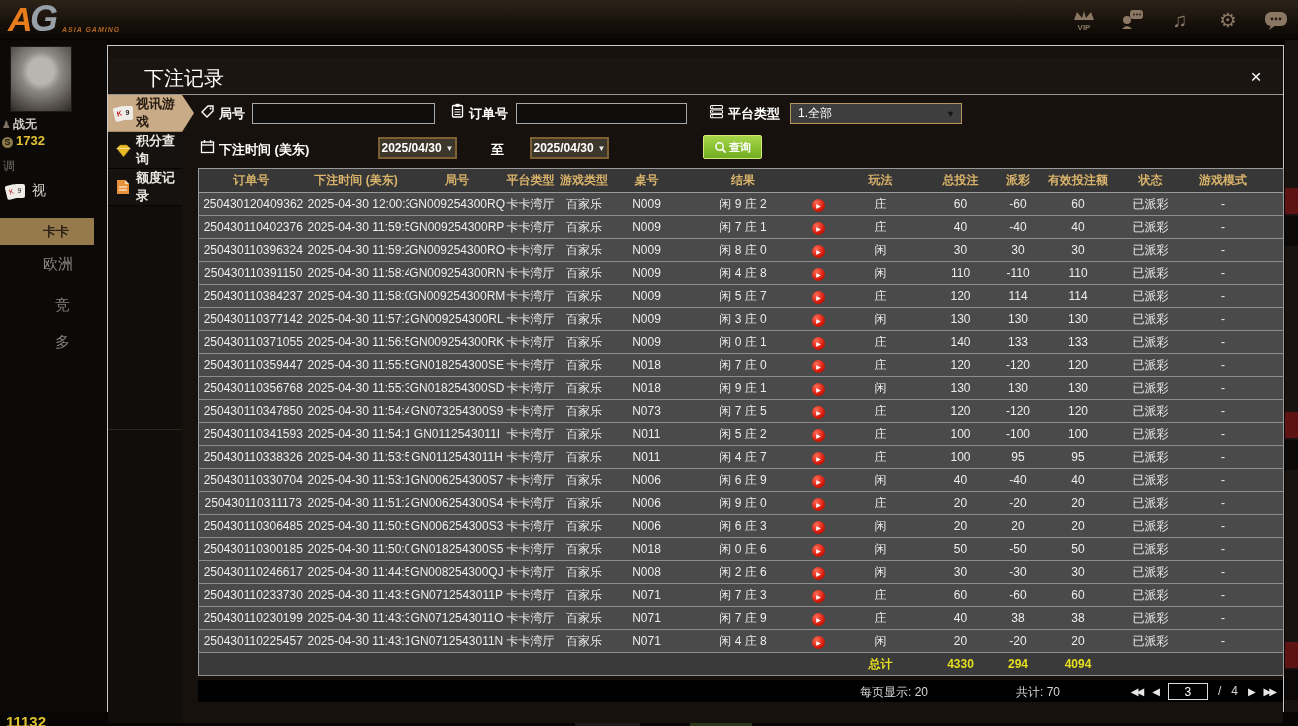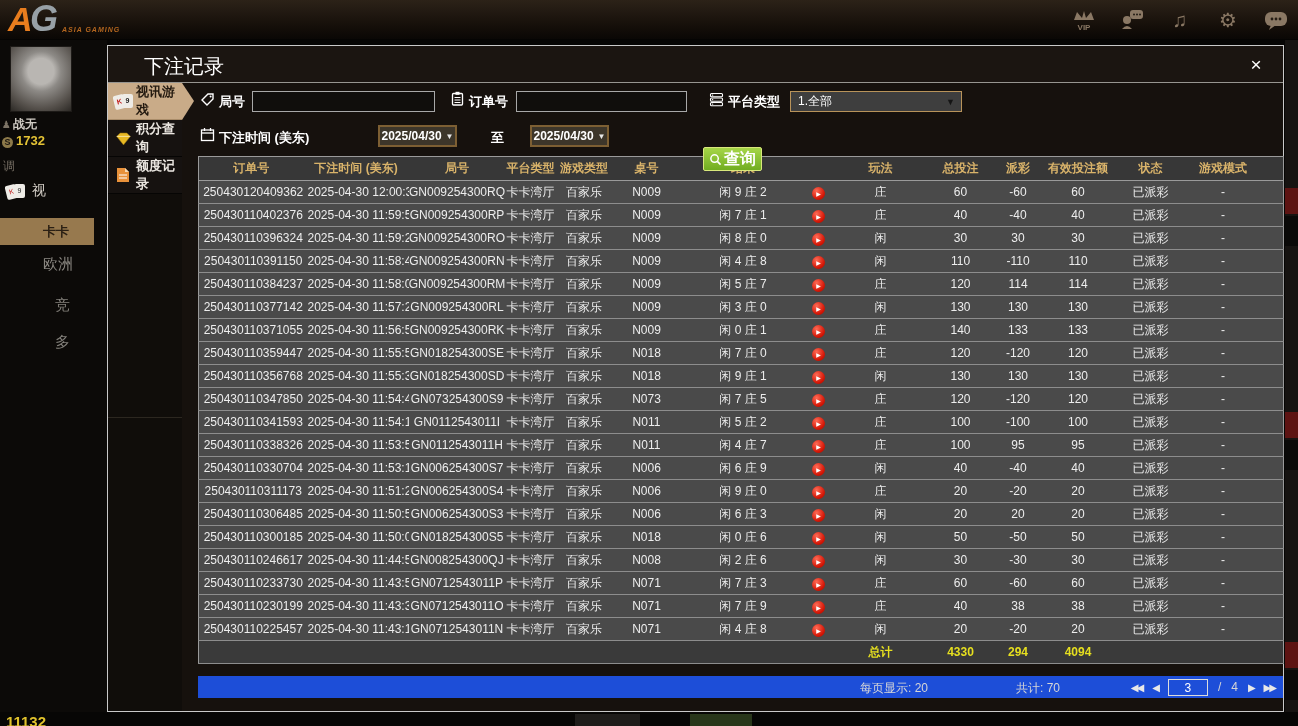--- a/index.html
+++ b/index.html
@@ -47,21 +47,21 @@
   .bg-right .db { position:absolute; left:0; width:13px; height:30px; background:#0a0908; }
   .bg-bottom { position:absolute; left:0; top:712px; width:1298px; height:14px; background:#070605; }
   .bg-bottom .frag-num { position:absolute; left:6px; top:1px; height:13px; overflow:hidden;
     color:#e0c22c; font-size:15px; font-weight:bold; }
   .bg-bottom .b1 { position:absolute; left:575px; top:2px; width:65px; height:12px; background:#1e1c1a; }
   .bg-bottom .b2 { position:absolute; left:690px; top:2px; width:62px; height:12px; background:#28361a; }
 
   
   .dialog { position:absolute; left:107px; top:45px; width:1177px; height:667px;
     background:#17120e; border:1px solid #c9c9c9; }
-  .titlebar { position:relative; height:37px; border-bottom:1px solid #979590; background:#1b1511; }
+  .titlebar { position:relative; height:37px; border-bottom:1px solid #979590; background:#1b1511;margin-top:12px; }
   .titlebar .title { position:absolute; left:36px; top:7px; color:#fff; font-size:20px; }
   .close-btn { position:absolute; right:16px; top:8px; width:22px; height:22px; color:#fff;
     font-size:19px; line-height:22px; text-align:center; cursor:pointer; }
   .dlg-body { display:flex; height:628px; }
 
   
   .dmenu { width:75px; display:flex; flex-direction:column; background:#14100c; }
   .dmenu-item { position:relative; height:37px; display:flex; align-items:center; gap:4px;
     padding-left:6px; color:#e9e5df; font-size:13px; font-weight:bold; cursor:pointer;
     background:#161210; border-bottom:1px solid #060504; }
@@ -81,42 +81,42 @@
     font-size:12px; padding:0 5px; outline:none; }
   .fselect { position:absolute; height:21px; background:#3e3e3e; border:1px solid #b8935a; color:#fff;
     font-size:12px; display:flex; align-items:center; padding-left:7px; cursor:pointer; }
   .fselect .arr { margin-left:auto; margin-right:6px; color:#141414; font-size:9px; }
   .datebtn { position:absolute; height:22px; width:79px; background:#3d362a; border:2px solid #7d5f33;
     color:#fff; font-size:12px; font-weight:bold; display:flex; align-items:center; justify-content:center;
     gap:4px; cursor:pointer; }
   .datebtn .arr { font-size:8px; color:#e8e8e8; }
   .searchbtn { position:absolute; left:521px; top:40px; width:59px; height:24px; cursor:pointer;
     background:linear-gradient(#a6d648,#71ad21); border:1px solid #d9e87c; border-radius:2px;
-    color:#fff; font-size:16px; font-weight:bold; display:flex; align-items:center; justify-content:center; gap:2px;margin-top:24px; }
+    color:#fff; font-size:11px; font-weight:bold; display:flex; align-items:center; justify-content:center; gap:2px; }
 
   
   .table-wrap { margin-left:16px; width:1085px; }
   table.bets { width:1085px; border-collapse:collapse; table-layout:fixed; border:1px solid #9a9a9a; }
   table.bets th { height:24px; background:#373737; color:#d9b36a; font-size:12px; font-weight:bold;
     border-bottom:1px solid #9a9a9a; overflow:hidden; white-space:nowrap; }
   table.bets td { height:23px; background:#4a4a4a; color:#ededed; font-size:12px; text-align:center;
     border-bottom:1px solid #8d8d8d; overflow:hidden; white-space:nowrap; }
   table.bets td.l { text-align:center; padding-left:4px; }
   td.win  { color:#b03a3a; }
   td.loss { color:#3fd62c; }
   td.status { color:#3ed63e; }
   td.mode { color:#67a867; }
   .play-btn { display:inline-flex; width:13px; height:13px; border-radius:50%; cursor:pointer;
     background:radial-gradient(circle at 35% 30%, #ff6a55, #d31505 65%, #9c0f02);
     color:#fff; font-size:6px; align-items:center; justify-content:center; padding-left:1px; }
   tr.totrow td { background:#3a3a3a; color:#e6df1f; font-weight:bold; }
 
   
-  .pager { position:relative; margin-left:16px; margin-top:12px; width:1085px; height:22px;
-    background:#1d4ed8; color:#d6d6d6; font-size:12px; }
+  .pager { position:relative; margin-left:16px; margin-top:4px; width:1085px; height:22px;
+    background:#000000; color:#d6d6d6; font-size:12px; }
   .pager .perpage { position:absolute; left:662px; top:4px; }
   .pager .totalcount { position:absolute; left:818px; top:4px; }
   .pager .nav { position:absolute; right:8px; top:0; height:22px; display:flex; align-items:center; gap:10px; }
   .pnav { color:#e8e8e8; font-size:10px; cursor:pointer; letter-spacing:-2px; }
   .pagebox { width:40px; height:17px; border:1px solid #dcdcdc; color:#fff; text-align:center;
     line-height:16px; font-size:12px; cursor:text; }
 </style>
 </head>
 <body>
 

